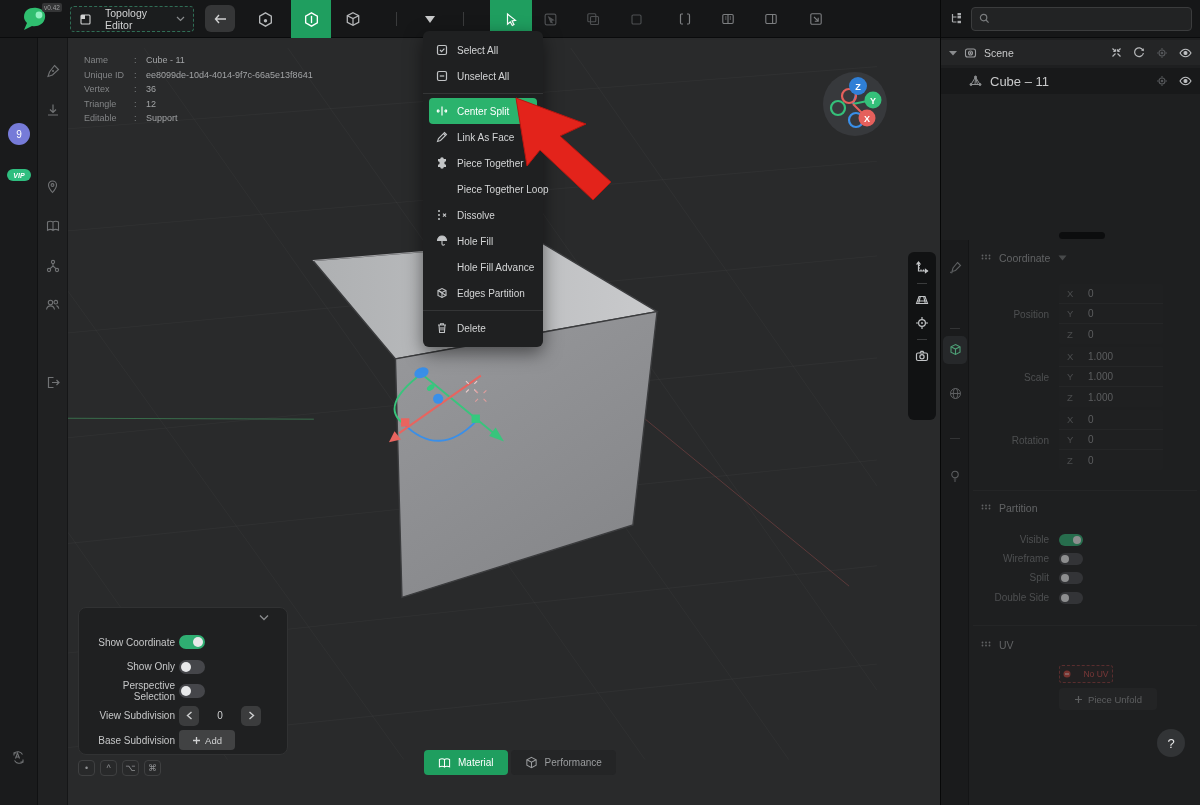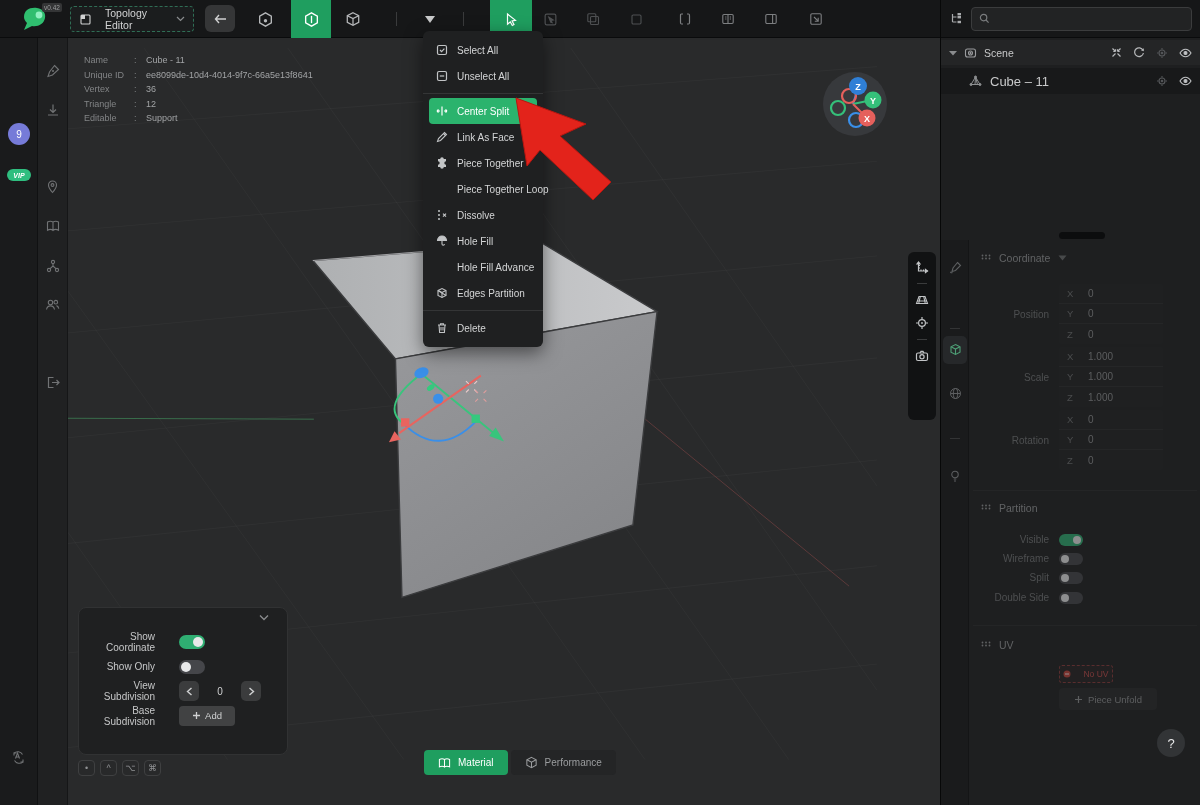--- a/index.html
+++ b/index.html
@@ -35,21 +35,21 @@
 
   
   .float-bar{position:absolute;left:840px;top:214px;width:28px;height:168px;background:#111213;border-radius:6px;z-index:3;display:flex;flex-direction:column;align-items:center;padding:8px 0;gap:9px}
   .float-bar .fb{color:#c2c4c6;cursor:pointer}
   .fb-div{width:10px;height:1px;background:#3a3b3c}
 
   
   .settings{position:absolute;left:10px;top:569px;width:210px;height:148px;background:rgba(31,32,33,.95);border:1px solid #313233;border-radius:8px;z-index:3;padding:6px 12px 0 6px}
   .set-chevron{display:flex;justify-content:flex-end;color:#8a8c8e;height:16px;padding-right:6px}
   .set-row{display:flex;align-items:center;height:24.5px}
-  .set-label{flex:1;text-align:right;font-size:10px;color:#c6c7c8;padding-right:24px}
+  .set-label{flex:1;text-align:right;font-size:10px;color:#c6c7c8;padding-right:4px}
   .set-ctrl{width:96px;display:flex;align-items:center;gap:4px}
   .tg{width:26px;height:14px;border-radius:7px;background:#45464a;position:relative;cursor:pointer;flex:none}
   .tg::after{content:"";position:absolute;width:10px;height:10px;border-radius:50%;background:#e8e9ea;top:2px;left:2px}
   .tg.on{background:#2fae72}
   .tg.on::after{left:14px}
   .tg.sm{width:24px;height:12px}
   .tg.sm::after{width:8px;height:8px}
   .tg.sm.on::after{left:14px}
   .step-btn{width:20px;height:20px;border-radius:5px;background:#3b3c3d;color:#cfd0d1;display:flex;align-items:center;justify-content:center;cursor:pointer}
   .step-val{width:34px;text-align:center;font-size:10px;color:#d0d1d2}
@@ -255,20 +255,26 @@
           <span class="tg on"></span>
         </span>
     </div>
     <div class="set-row">
       <span class="set-label">Show Only</span>
       <span class="set-ctrl">
           <span class="tg"></span>
         </span>
     </div>
     <div class="set-row">
+      <span class="set-label">Perspective Selection</span>
+      <span class="set-ctrl">
+          <span class="tg"></span>
+        </span>
+    </div>
+    <div class="set-row">
       <span class="set-label">View Subdivision</span>
       <span class="set-ctrl">
         <span class="step-btn">
             <svg width="7" height="9" viewBox="0 0 7 9" fill="none" stroke="currentColor" stroke-width="1.4">
               <path d="M5.5 1L1.5 4.5 5.5 8"></path>
             </svg>
           </span>
         <span class="step-val">0</span>
         <span class="step-btn">
             <svg width="7" height="9" viewBox="0 0 7 9" fill="none" stroke="currentColor" stroke-width="1.4">

